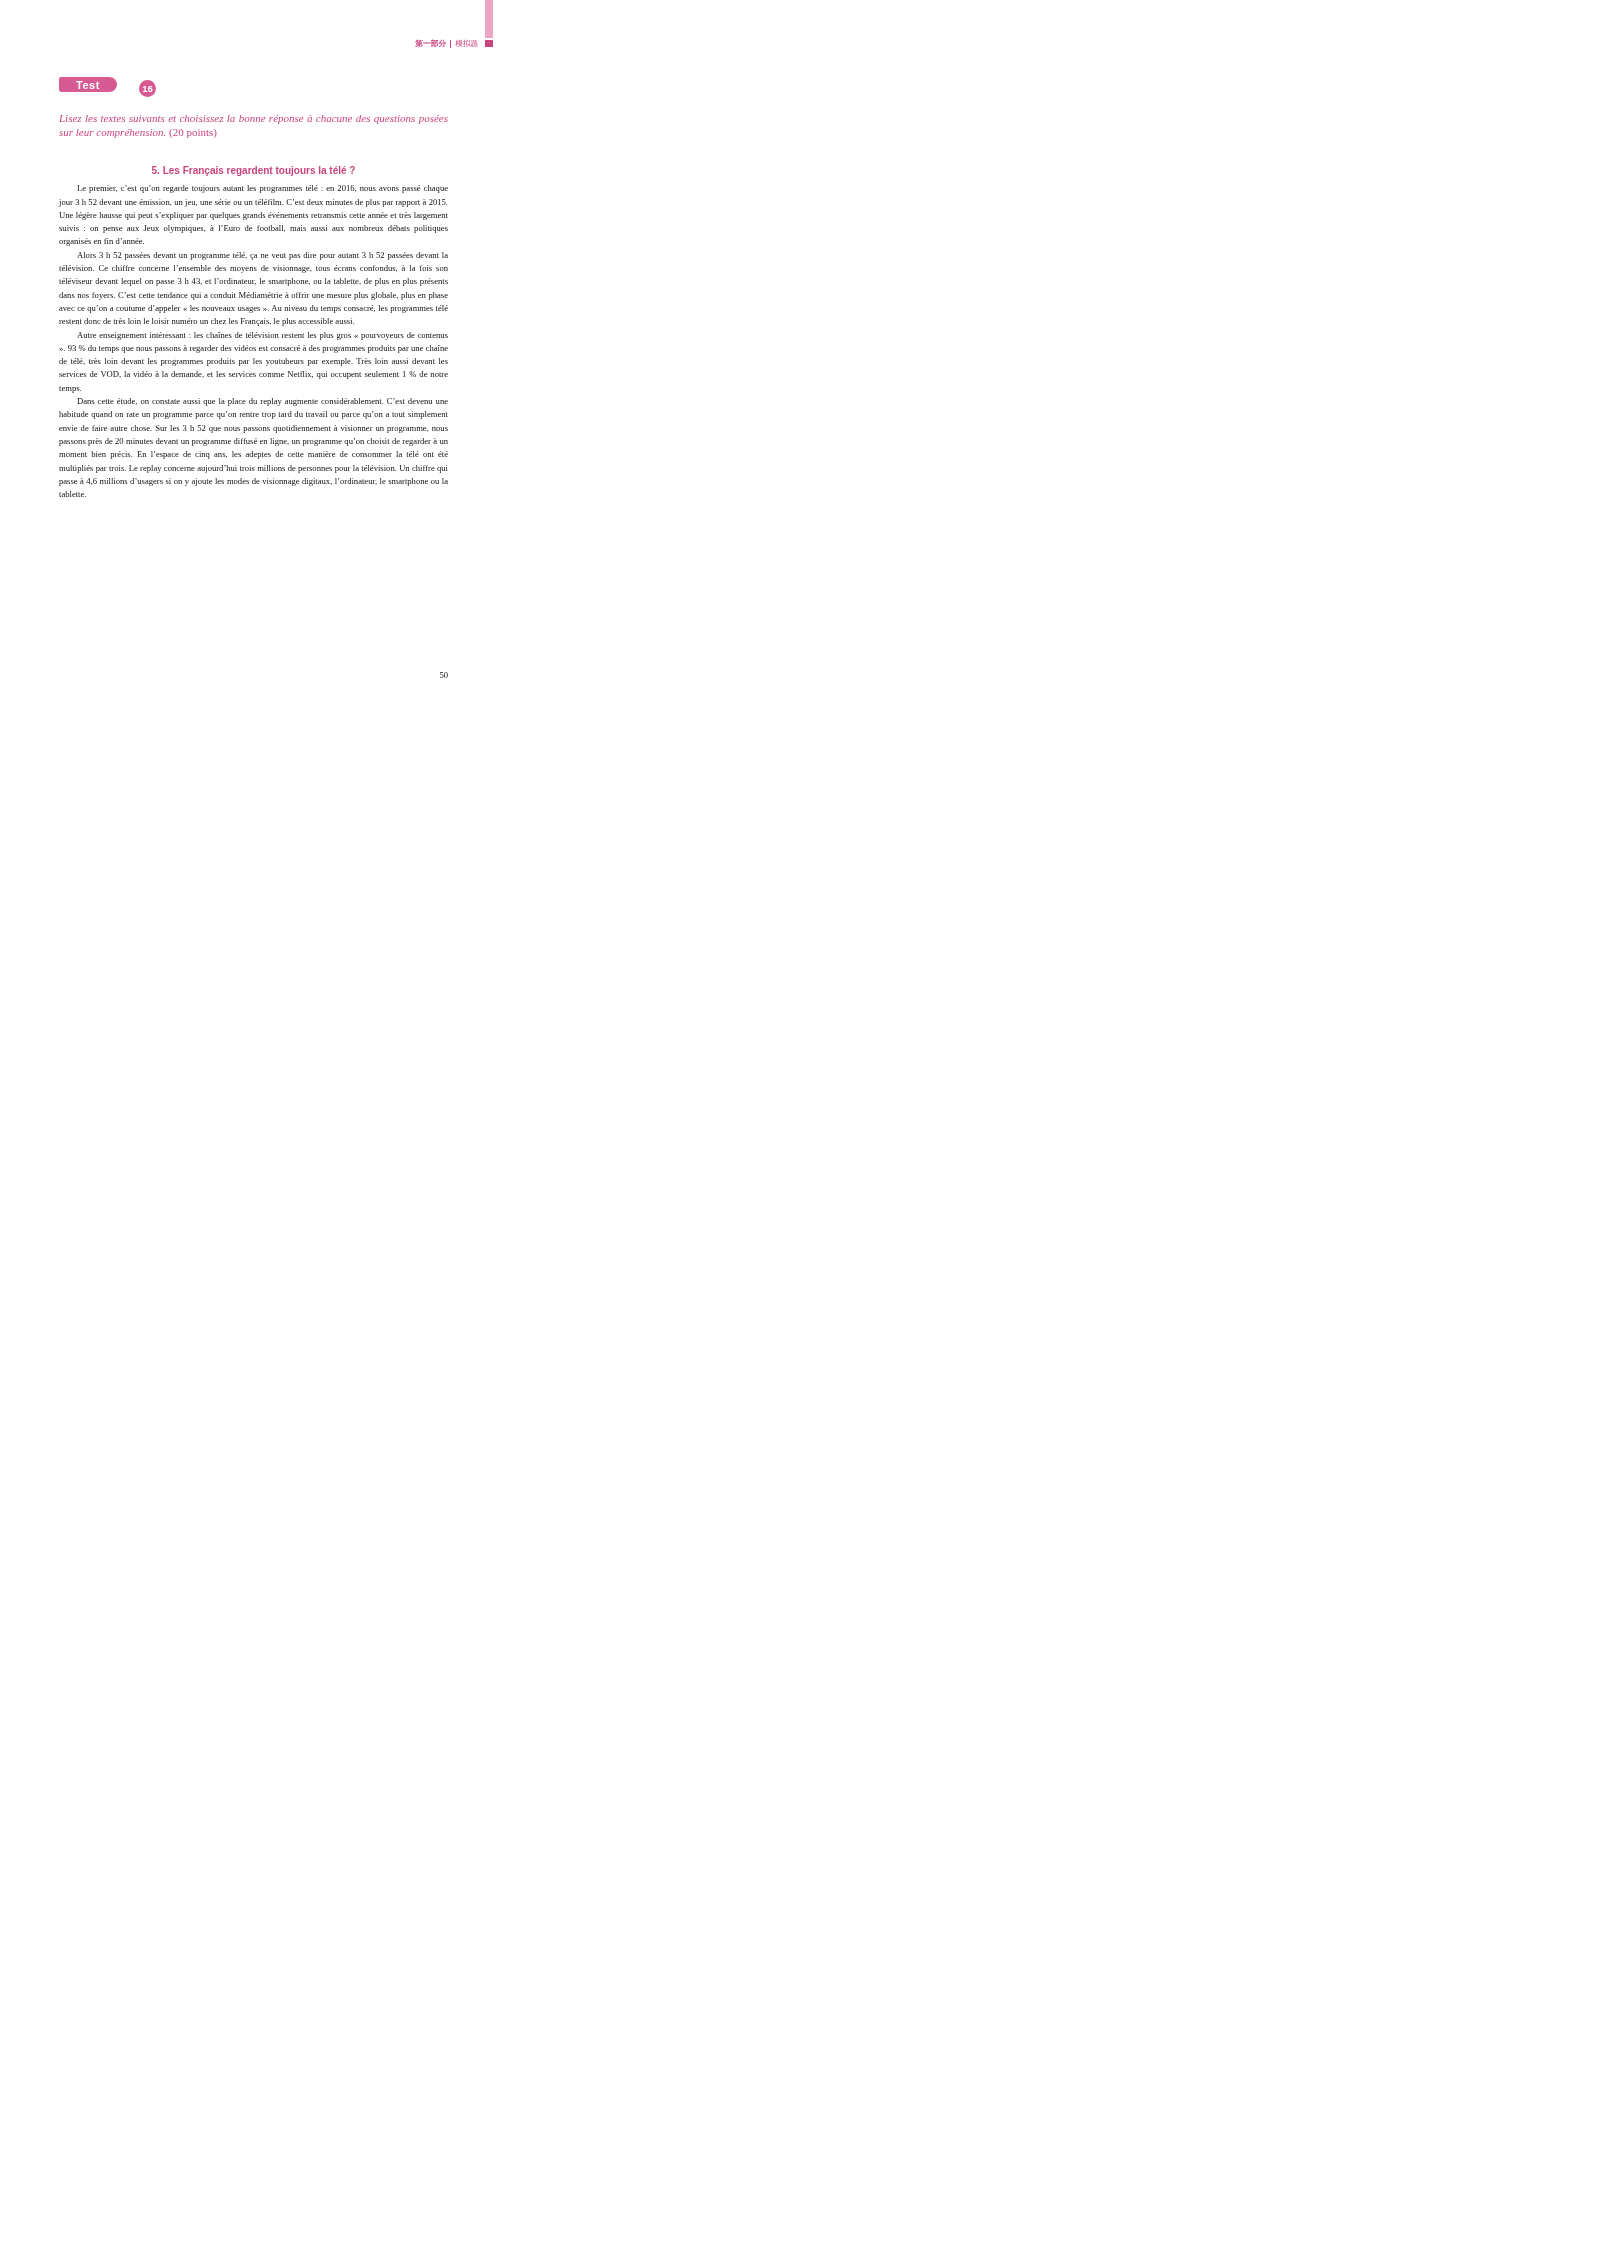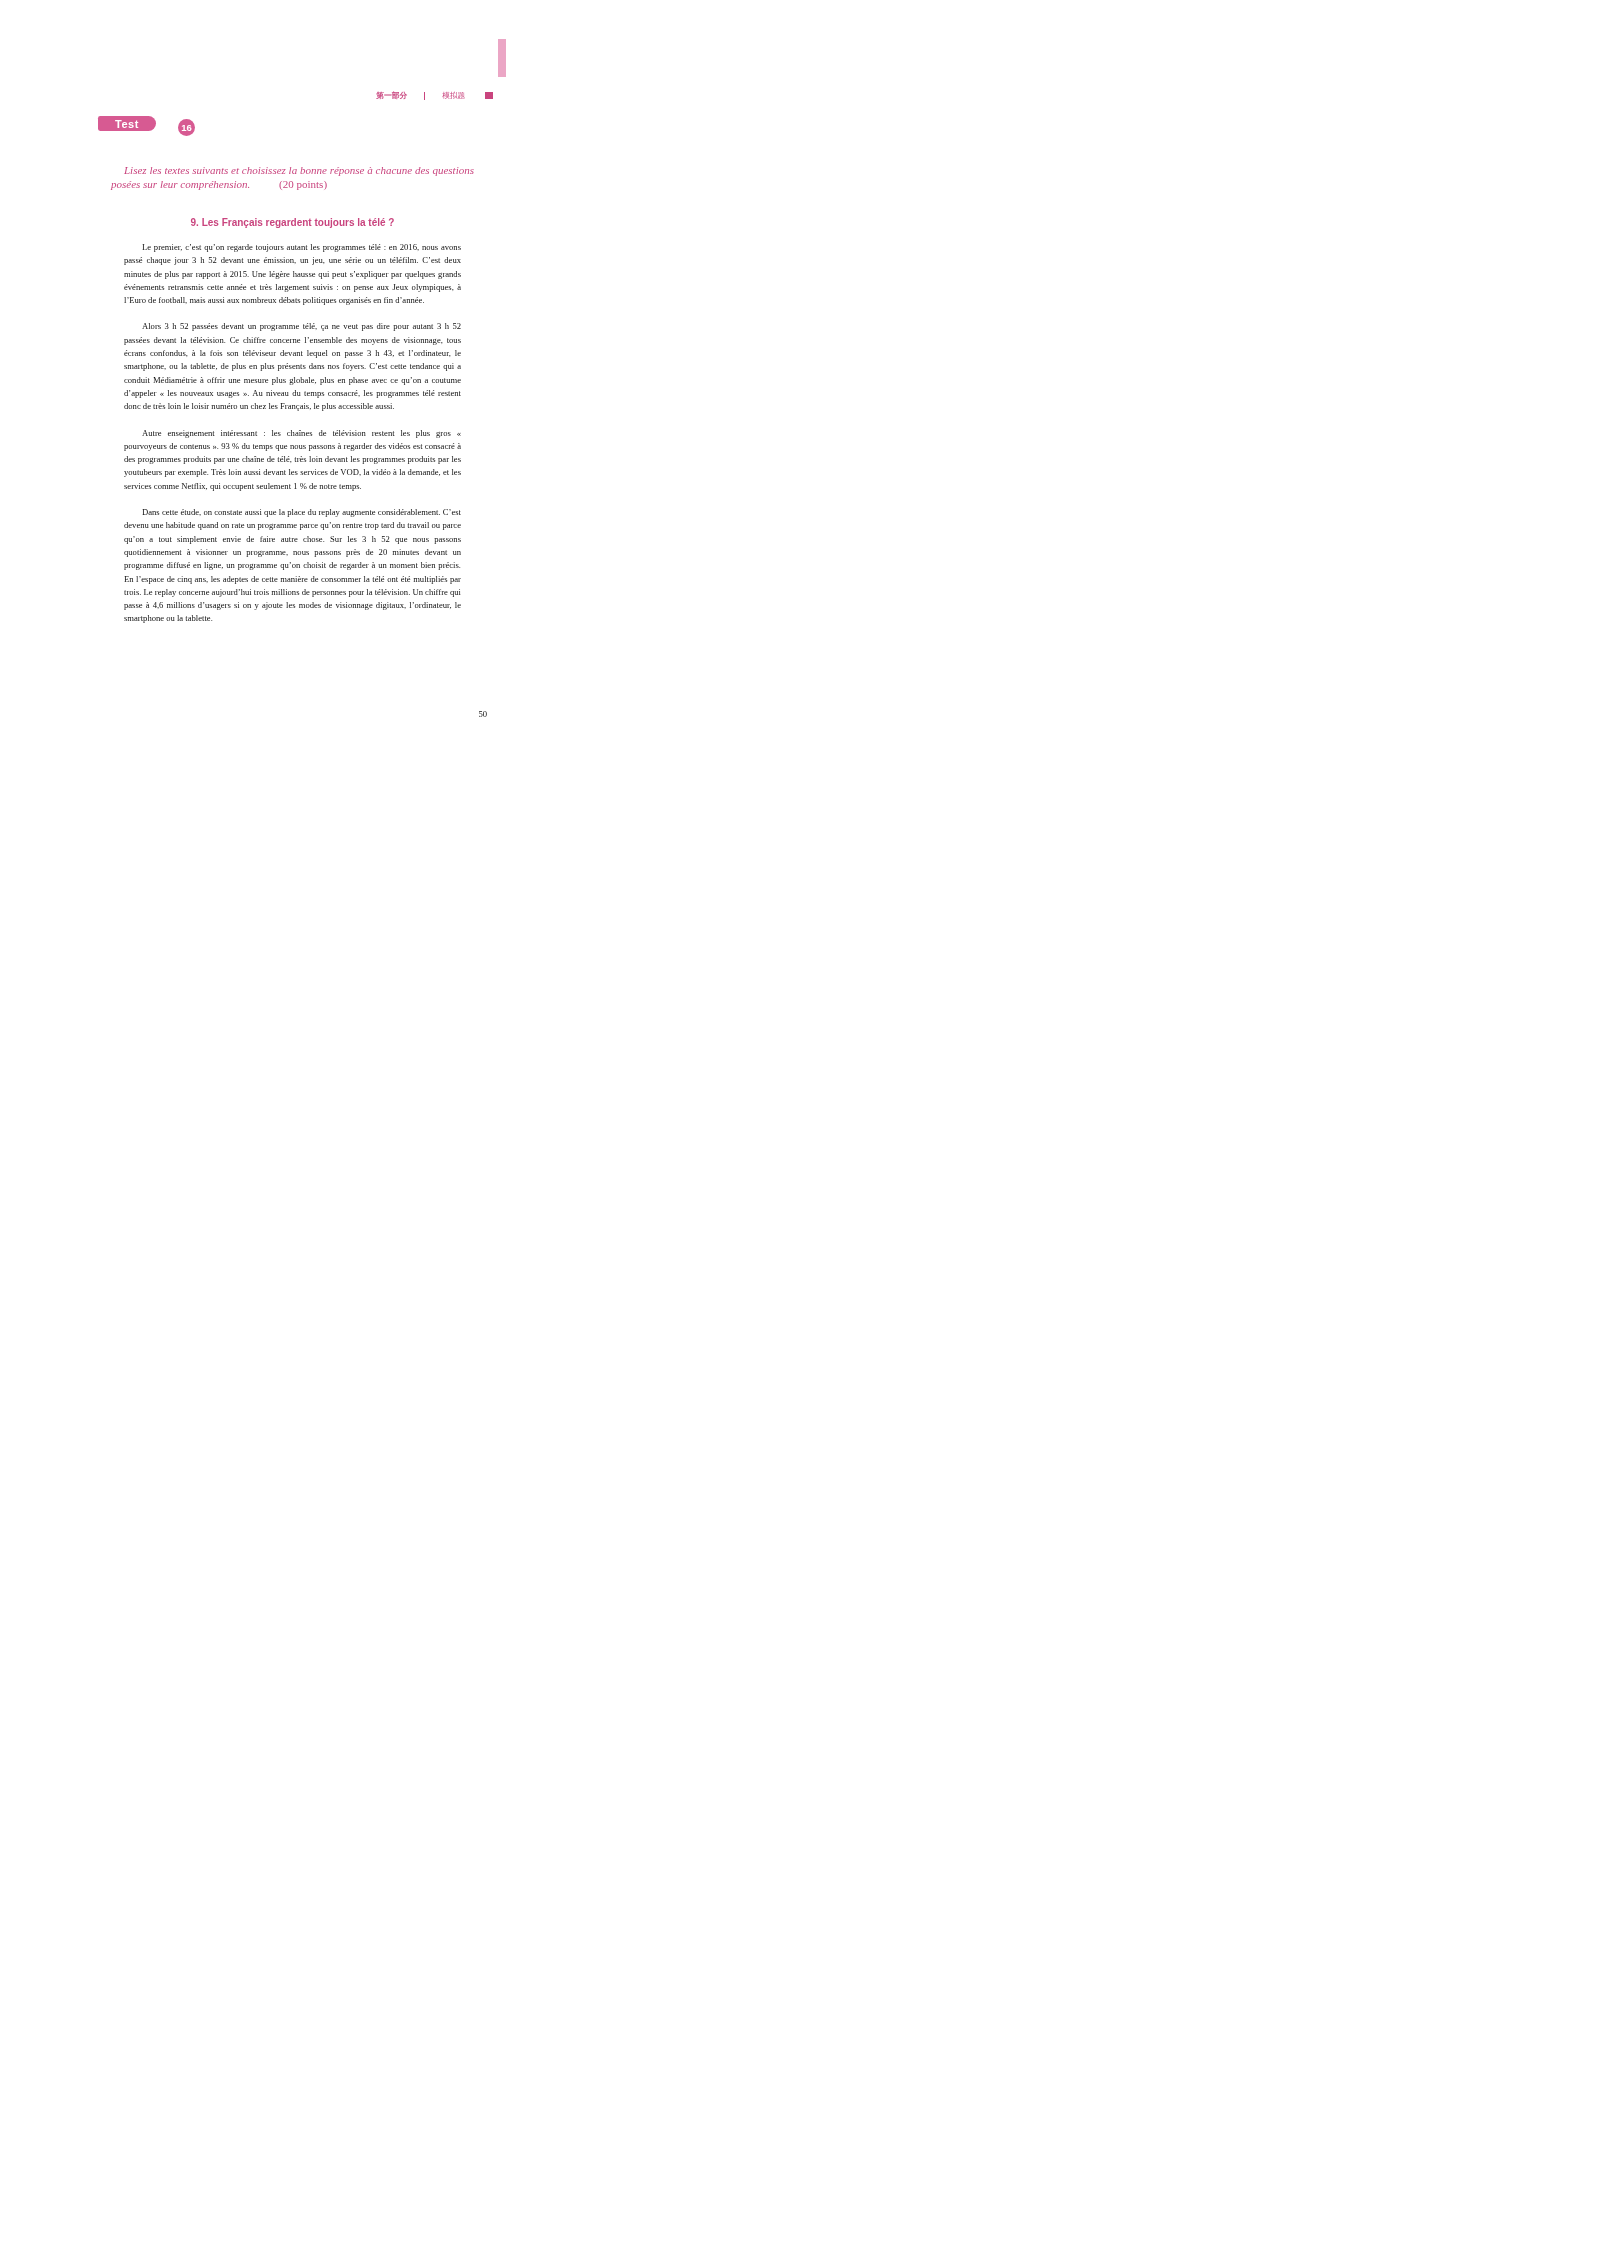--- a/index.html
+++ b/index.html
@@ -1,15 +1,15 @@
 <!DOCTYPE html>
 <html style="--accent: #c9447e; --badge: #d75a92; --stripe: #eba6c5;font-size:7.2px"><head>
 <meta charset="utf-8">
 <style>
-  * { margin: 13px; padding: 0; box-sizing: border-box; }
+  * { margin: 0; padding: 0; box-sizing: border-box; }
   html, body { background: #ffffff; }
   body {
     position: relative;
     width: 508px;
     height: 710px;
     font-family: "Liberation Serif", serif;
     color: #111111;
     overflow: hidden;
   }
   .stripe {
@@ -131,21 +131,21 @@
 </div>
 
 <div class="test-badge">Test</div>
 <div class="test-number">16</div>
 
 <div class="content">
   <div class="instruction">
     <span>Lisez les textes suivants et choisissez la bonne réponse à chacune des questions posées sur leur compréhension. </span><span class="points">(20 points)</span>
   </div>
 
-  <div class="article-title">9. Les Français regardent toujours la télé ?</div>
+  <div class="article-title">5. Les Français regardent toujours la télé ?</div>
 
   <div class="article-body">
     <p>Le premier, c’est qu’on regarde toujours autant les programmes télé : en 2016, nous avons passé chaque jour 3 h 52 devant une émission, un jeu, une série ou un téléfilm. C’est deux minutes de plus par rapport à 2015. Une légère hausse qui peut s’expliquer par quelques grands événements retransmis cette année et très largement suivis : on pense aux Jeux olympiques, à l’Euro de football, mais aussi aux nombreux débats politiques organisés en fin d’année.</p>
     <p>Alors 3 h 52 passées devant un programme télé, ça ne veut pas dire pour autant 3 h 52 passées devant la télévision. Ce chiffre concerne l’ensemble des moyens de visionnage, tous écrans confondus, à la fois son téléviseur devant lequel on passe 3 h 43, et l’ordinateur, le smartphone, ou la tablette, de plus en plus présents dans nos foyers. C’est cette tendance qui a conduit Médiamétrie à offrir une mesure plus globale, plus en phase avec ce qu’on a coutume d’appeler « les nouveaux usages ». Au niveau du temps consacré, les programmes télé restent donc de très loin le loisir numéro un chez les Français, le plus accessible aussi.</p>
     <p>Autre enseignement intéressant : les chaînes de télévision restent les plus gros « pourvoyeurs de contenus ». 93 % du temps que nous passons à regarder des vidéos est consacré à des programmes produits par une chaîne de télé, très loin devant les programmes produits par les youtubeurs par exemple. Très loin aussi devant les services de VOD, la vidéo à la demande, et les services comme Netflix, qui occupent seulement 1 % de notre temps.</p>
     <p>Dans cette étude, on constate aussi que la place du replay augmente considérablement. C’est devenu une habitude quand on rate un programme parce qu’on rentre trop tard du travail ou parce qu’on a tout simplement envie de faire autre chose. Sur les 3 h 52 que nous passons quotidiennement à visionner un programme, nous passons près de 20 minutes devant un programme diffusé en ligne, un programme qu’on choisit de regarder à un moment bien précis. En l’espace de cinq ans, les adeptes de cette manière de consommer la télé ont été multipliés par trois. Le replay concerne aujourd’hui trois millions de personnes pour la télévision. Un chiffre qui passe à 4,6 millions d’usagers si on y ajoute les modes de visionnage digitaux, l’ordinateur, le smartphone ou la tablette.</p>
   </div>
 </div>
 
 <div class="page-number">50</div>

